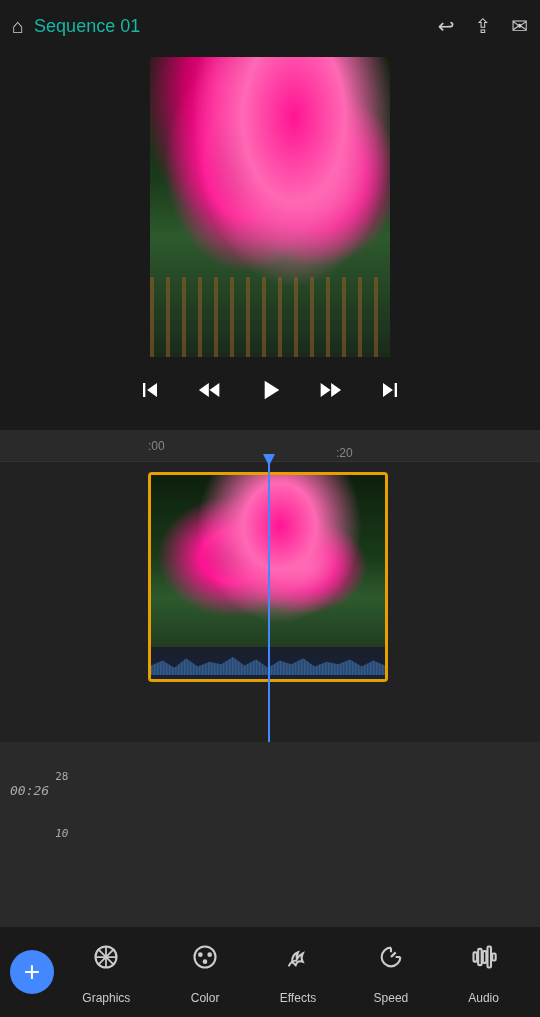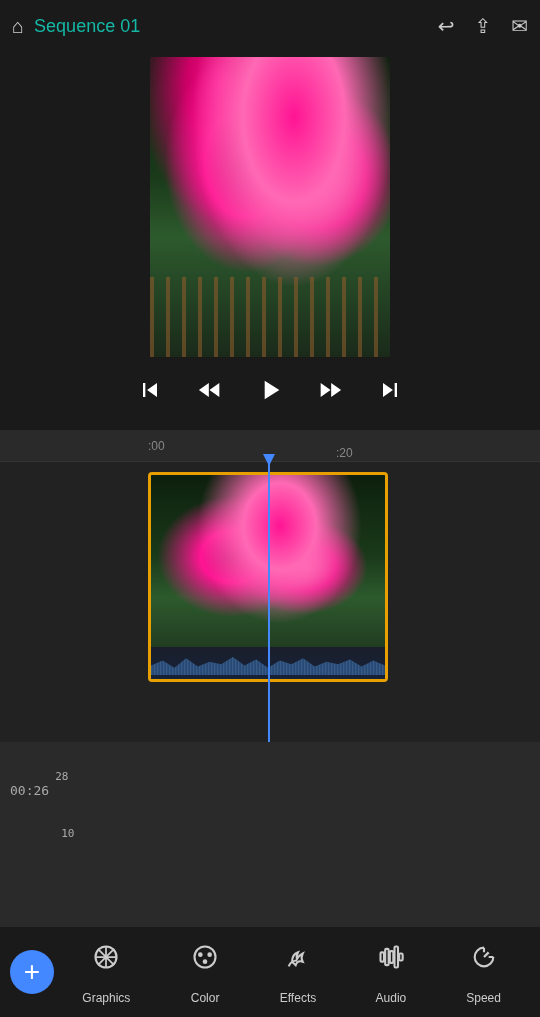--- a/index.html
+++ b/index.html
@@ -99,22 +99,23 @@
       color: #ffffff;
       font-size: 13px;
       font-family: monospace;
     }
     .timecode-current {
       display: flex;
       gap: 6px;
     }
     .timecode-total {
       display: flex;
-      gap: 12px;
+      gap: 6px;
       color: #aaaaaa;
+      font-style: italic;
     }
     .timecode-frames {
       color: #aaaaaa;
       font-size: 11px;
       margin-top: 44px;
     }
     .playback-controls {
       display: flex;
       align-items: center;
       justify-content: center;
@@ -413,36 +414,36 @@
           <path d="M7 16c0-4 2-7 5-8-1 2-1.5 4-1 6 1-2 3-4 5-5-1 2-1 5 0 7-3-1-5 0-6 3C8 17 7 16.5 7 16z"></path>
           <path d="M4 20c1-3 4-5 7-5"></path>
         </svg>
       </div>
       <span class="toolbar-item-label">Effects</span>
     </div>
 
     <div class="toolbar-item">
       <div class="toolbar-item-icon">
         <svg viewBox="0 0 24 24" width="28" height="28" fill="none" stroke="#cccccc" stroke-width="1.8">
+          <path d="M12 4a8 8 0 1 0 8 8"></path>
+          <path d="M12 4v4M20 12h-4"></path>
+          <path d="M12 12l4-4" stroke-width="2"></path>
+        </svg>
+      </div>
+      <span class="toolbar-item-label">Speed</span>
+    </div>
+
+    <div class="toolbar-item">
+      <div class="toolbar-item-icon">
+        <svg viewBox="0 0 24 24" width="28" height="28" fill="none" stroke="#cccccc" stroke-width="1.8">
           <rect x="3" y="8" width="3" height="8" rx="1"></rect>
           <rect x="7" y="5" width="3" height="14" rx="1"></rect>
           <rect x="11" y="7" width="3" height="10" rx="1"></rect>
           <rect x="15" y="3" width="3" height="18" rx="1"></rect>
           <rect x="19" y="9" width="3" height="6" rx="1"></rect>
         </svg>
       </div>
       <span class="toolbar-item-label">Audio</span>
     </div>
 
-    <div class="toolbar-item">
-      <div class="toolbar-item-icon">
-        <svg viewBox="0 0 24 24" width="28" height="28" fill="none" stroke="#cccccc" stroke-width="1.8">
-          <path d="M12 4a8 8 0 1 0 8 8"></path>
-          <path d="M12 4v4M20 12h-4"></path>
-          <path d="M12 12l4-4" stroke-width="2"></path>
-        </svg>
-      </div>
-      <span class="toolbar-item-label">Speed</span>
-    </div>
-
 
   </div>
 </div>
 
 </body></html>

